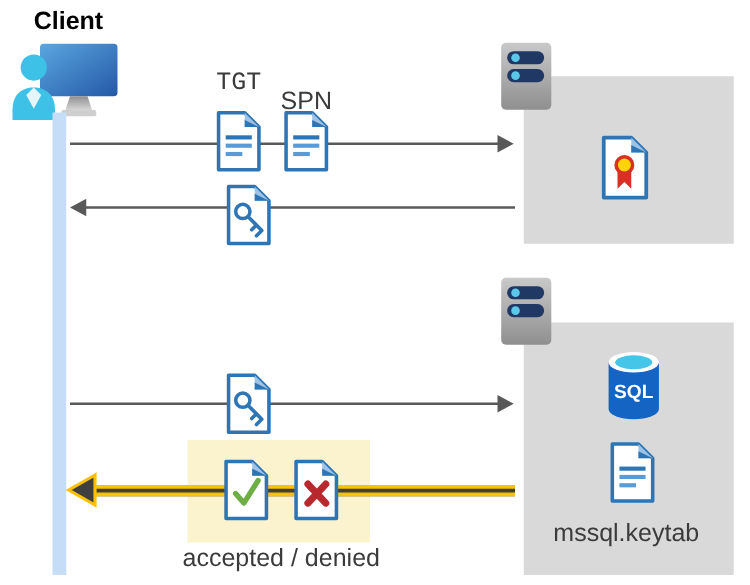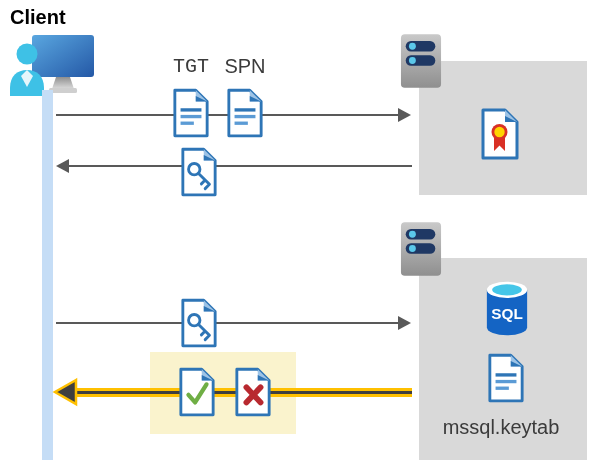--- a/index.html
+++ b/index.html
@@ -38,21 +38,21 @@
     </linearGradient>
     <linearGradient id="srv-grad" x1="0" y1="0" x2="0" y2="1">
       <stop offset="0" stop-color="#c9c9c9"></stop>
         <stop offset="1" stop-color="#8f8f8f"></stop>
     </linearGradient>
   </defs>
 </svg>
 
 <div class="canvas">
 
-  <div class="abs actor-title" style="left:10px; top:4px;text-align:right;">Client</div>
+  <div class="abs actor-title" style="left:27px; top:4px;text-align:right;">Client</div>
 
   <svg class="abs" style="left:8px; top:28px;" width="104" height="68" viewBox="0 0 104 68">
     <rect x="24" y="7" width="62" height="42" rx="3" fill="url(#mon-grad)"></rect>
     <path d="M48 49 L62 49 L66 61 L44 61 Z" fill="url(#stand-grad)"></path>
     <rect x="41" y="60" width="28" height="5" rx="1.5" fill="#cfcfcf"></rect>
     <g>
       <circle cx="19" cy="26" r="10.5" fill="#3ec1e6"></circle>
       <path d="M2 68 L2 60 C2 48 9 42 19 42 C29 42 36 48 36 60 L36 68 Z" fill="#3ec1e6"></path>
       <path d="M19 42 L25 48 L19 59 L13 48 Z" fill="#e5f6fb"></path>
     </g>
@@ -119,21 +119,21 @@
   <div class="abs head-right" style="left:398px; top:316px;"></div>
 
   <div class="abs hl-yellow" style="left:150px; top:352px; width:146px; height:82px;"></div>
 
   <div class="abs yellow-line" style="left:72px; top:388px; width:340px;"></div>
   <svg class="abs" style="left:52px; top:377px;" width="26" height="30" viewBox="0 0 26 30">
     <polygon points="24,3 3,15 24,27" fill="#3f3f3f" stroke="#ffc000" stroke-width="2.5"></polygon>
   </svg>
 
   <div class="abs msg-label txt-center" style="left:170px; top:55px; width:42px;font-family:Liberation Mono, monospace;">TGT</div>
-  <div class="abs msg-label txt-center" style="left:224px; top:55px; width:42px;">SPN</div>
+  <div class="abs msg-label txt-center" style="left:224px; top:70px; width:42px;">SPN</div>
 
   <svg class="abs" style="left:172px; top:87px;" width="38" height="52" viewBox="0 0 40 54">
     <path d="M3 3 H25 L37 15 V51 H3 Z" fill="#ffffff" stroke="#2e75b6" stroke-width="3" stroke-linejoin="round"></path>
     <path d="M25 3 L37 15 H25 Z" fill="#9dc3e6"></path>
     <path d="M25 9 L37 15 H25 Z" fill="#2e75b6"></path>
     <rect x="9" y="22" width="22" height="3.5" fill="#2e75b6"></rect>
     <rect x="9" y="29" width="22" height="3.5" fill="#5b9bd5"></rect>
     <rect x="9" y="36" width="14" height="3.5" fill="#5b9bd5"></rect>
   </svg>
 
@@ -169,14 +169,15 @@
     <path d="M11 30 L18 38 L30 19" fill="none" stroke="#6fae44" stroke-width="4.5" stroke-linecap="round" stroke-linejoin="round"></path>
   </svg>
 
   <svg class="abs" style="left:234px; top:366px;" width="38" height="52" viewBox="0 0 40 54">
     <path d="M3 3 H25 L37 15 V51 H3 Z" fill="#ffffff" stroke="#2e75b6" stroke-width="3" stroke-linejoin="round"></path>
     <path d="M25 3 L37 15 H25 Z" fill="#9dc3e6"></path>
     <path d="M25 9 L37 15 H25 Z" fill="#2e75b6"></path>
     <path d="M13 22 L28 38 M28 22 L13 38" fill="none" stroke="#b8292f" stroke-width="6" stroke-linecap="round"></path>
   </svg>
 
+  <div class="abs msg-label txt-center" style="left:120px; top:436px; width:210px;">accepted / denied</div>
 
 </div>
 
 </body></html>

